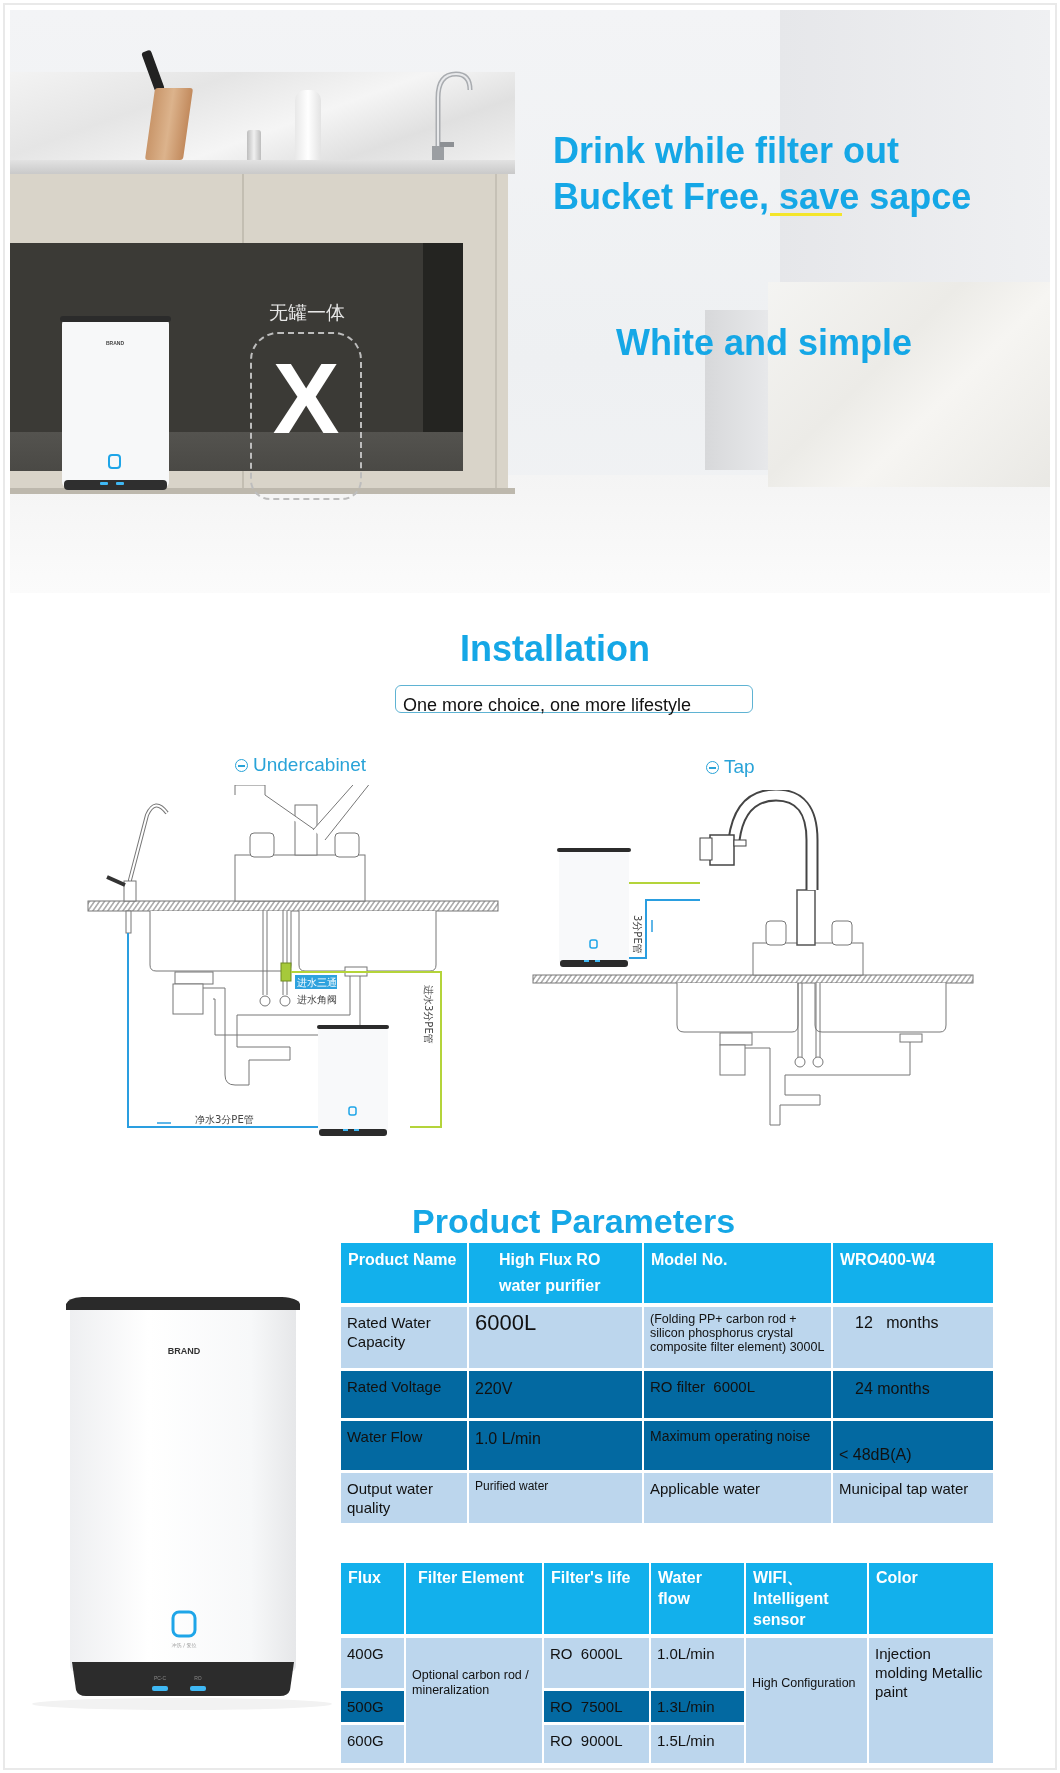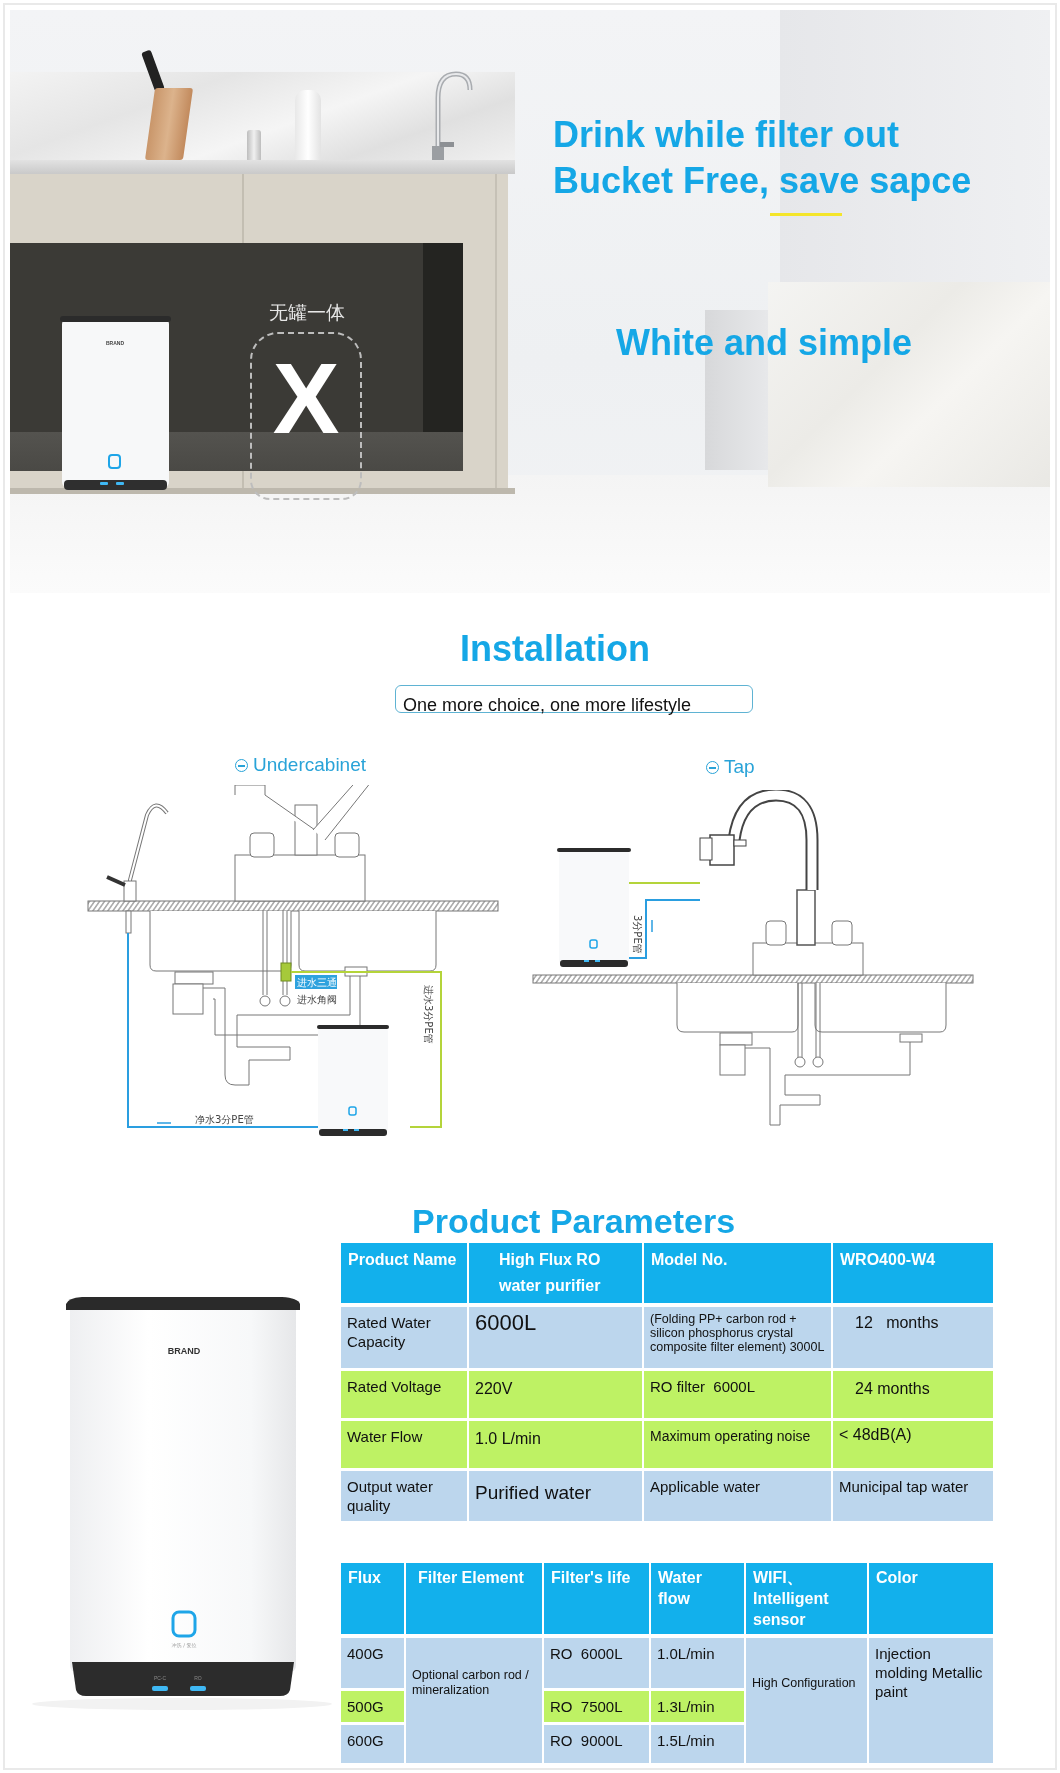--- a/index.html
+++ b/index.html
@@ -27,41 +27,41 @@
   .hero .opening-floor { position: absolute; left: 0; top: 422px; width: 453px; height: 39px; background: linear-gradient(180deg,#54534f,#4a4945); }
   .hero .knife-handle { position: absolute; left: 138px; top: 40px; width: 10px; height: 42px; background: #222; transform: rotate(-20deg); border-radius: 3px; }
   .hero .knife-block { position: absolute; left: 140px; top: 78px; width: 38px; height: 72px; background: linear-gradient(90deg,#c9966a,#dcb38c,#c28a5d); transform: skewX(-8deg); border-radius: 3px; }
   .hero .bottle { position: absolute; left: 285px; top: 80px; width: 26px; height: 74px; background: linear-gradient(90deg,#e8e8e8,#ffffff,#e3e3e3); border-radius: 10px 10px 2px 2px; }
   .hero .shaker { position: absolute; left: 237px; top: 120px; width: 14px; height: 32px; background: linear-gradient(90deg,#bdbdbd,#f0f0f0,#bdbdbd); border-radius: 3px; }
   .hero .faucet { position: absolute; left: 400px; top: 58px; width: 70px; height: 100px; }
   .hero .purifier { position: absolute; left: 50px; top: 300px; width: 111px; height: 185px; }
   .hero .tank-label { position: absolute; left: 252px; top: 290px; width: 90px; text-align: center; color: #e7e7e7; font-size: 19px; }
   .hero .tank-outline { position: absolute; left: 240px; top: 322px; width: 112px; height: 168px; border: 2px dashed #bdbdbd; border-radius: 28px 28px 20px 20px; }
   .hero .tank-x { position: absolute; left: 254px; top: 338px; width: 84px; text-align: center; color: #ffffff; font-size: 100px; font-weight: bold; line-height: 100px; }
-  .hero .headline { position: absolute; left: 543px; top: 102px; color: #15a7e6; font-weight: bold; font-size: 36px; line-height: 46px; white-space: nowrap; }
+  .hero .headline { position: absolute; left: 543px; top: 118px; color: #15a7e6; font-weight: bold; font-size: 36px; line-height: 46px; white-space: nowrap; }
   .hero .hl-underline { position: absolute; left: 760px; top: 203px; width: 72px; height: 3px; background: #f4e52a; }
   .hero .subhead { position: absolute; left: 606px; top: 312px; color: #15a7e6; font-weight: bold; font-size: 36px; white-space: nowrap; }
 
   
   .inst-title { position: absolute; left: 0; width: 1060px; top: 628px; text-align: center; color: #15a7e6; font-size: 36px; font-weight: bold; padding-left: 50px; }
   .inst-box { position: absolute; left: 395px; top: 685px; width: 358px; height: 28px; border: 1.5px solid #5fb3d3; border-radius: 6px; padding: 9px 7px; font-size: 18px; color: #111; white-space: nowrap; }
   .mode-label { position: absolute; color: #29a3d8; font-size: 19px; white-space: nowrap; }
   .mode-label .ico { display: inline-block; width: 13px; height: 13px; border: 1.5px solid #29a3d8; border-radius: 50%; position: relative; margin-right: 5px; vertical-align: -1px; }
   .mode-label .ico::after { content: ""; position: absolute; left: 2px; right: 2px; top: 5px; height: 1.5px; background: #29a3d8; }
   .diagram { position: absolute; }
   .diagram .cn { font-family: "DejaVu Sans", sans-serif; }
 
   
   .pp-title { position: absolute; left: 412px; top: 1202px; color: #15a7e6; font-size: 34px; font-weight: bold; white-space: nowrap; }
   .prod-photo { position: absolute; left: 12px; top: 1262px; width: 320px; height: 500px; }
   .tbl { position: absolute; left: 339px; border-collapse: collapse; table-layout: fixed; }
   .tbl td { vertical-align: top; border: 2px solid #ffffff; border-top-width: 0; border-bottom-width: 3px; color: #111; font-size: 15px; line-height: 19px; padding: 6px 6px; overflow: hidden; }
   .tbl td.h { background: #12b0ec; color: #ffffff; font-weight: bold; font-size: 16px; line-height: 26px; padding: 4px 7px; border-bottom: 4px solid #ffffff; }
   .tbl tr.dark td { background: #bcd6ed; }
-  .tbl tr.light td { background: #bef264; }
+  .tbl tr.light td { background: #0369a1; }
   .tbl td.small { font-size: 12.5px; line-height: 14px; padding-top: 5px; }
   .tbl td.cent { text-align: left; padding-left: 22px; }
   .t2 td { font-size: 15px; }
   .t2 td.h { line-height: 21px; }
   .t2 td.mid { vertical-align: middle; font-size: 12.5px; line-height: 15px; }
   .t2 td.bl { background: #bcd6ed !important; }
 </style>
 </head>
 <body>
 
@@ -278,25 +278,25 @@
   <tr class="light" style="height:50px;">
     <td>Rated Voltage</td>
     <td style="font-size:16px; padding-top:8px;">220V</td>
     <td style="white-space:pre;">RO filter  6000L</td>
     <td class="cent" style="font-size:16px; padding-top:8px;">24 months</td>
   </tr>
   <tr class="light" style="height:50px;">
     <td>Water Flow</td>
     <td style="font-size:16px; padding-top:8px;">1.0 L/min</td>
     <td style="font-size:14px;">Maximum operating noise</td>
-    <td style="font-size:16px; padding-top:4px;">&lt; 48dB(A)</td>
+    <td style="font-size:16px; padding-top:24px;">&lt; 48dB(A)</td>
   </tr>
   <tr class="dark" style="height:45px;">
     <td>Output water quality</td>
-    <td style="font-size:19px; padding-top:12px;">Purified water</td>
+    <td style="font-size:12px; padding-top:4px;">Purified water</td>
     <td>Applicable water</td>
     <td>Municipal tap water</td>
   </tr>
 </tbody>
   </table>
 
 <table class="tbl t2" style="top:1563px; width:654px;">
   <colgroup>
       <col style="width:65px">
       <col style="width:138px">

